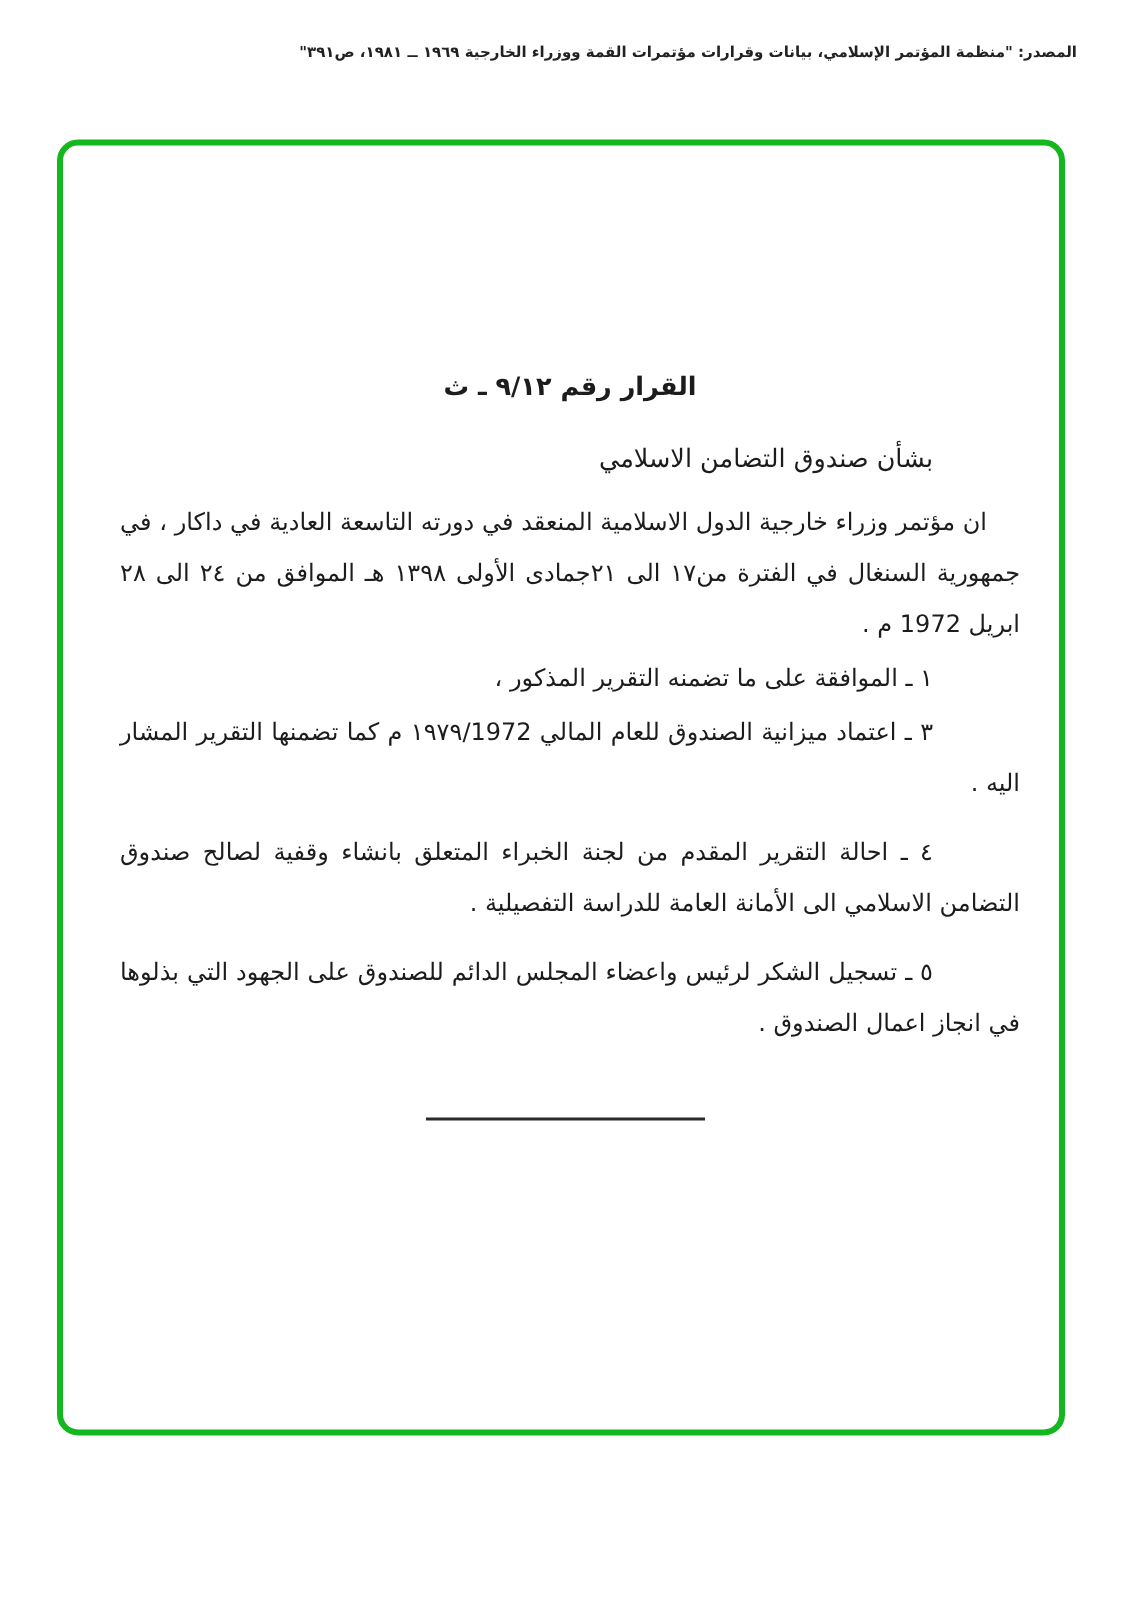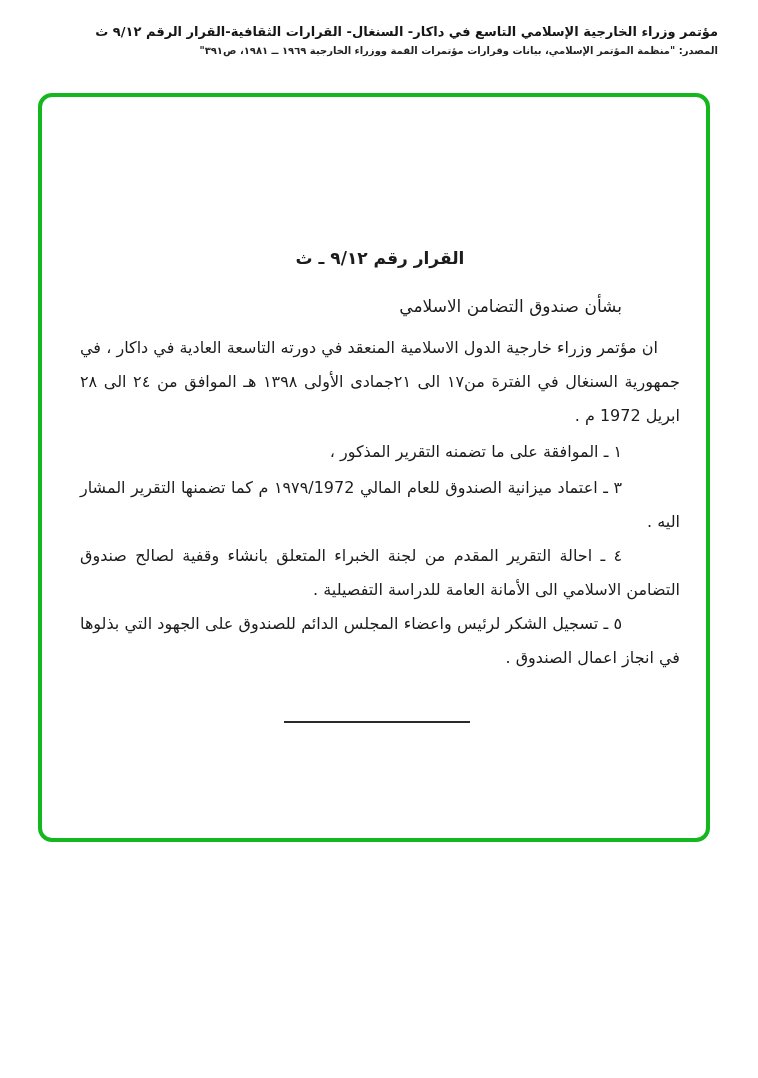--- a/index.html
+++ b/index.html
@@ -35,21 +35,21 @@
     margin-top: 6px;
     color: #222222;
   }
 
   
   .frame {
     position: absolute;
     left: 38px;
     top: 93px;
     width: 672px;
-    height: 749px;
+    height: 864px;
     border: 4px solid #14b71e;
     border-radius: 14px;
     background: #ffffff;
   }
 
   
   .content {
     position: absolute;
     inset: 0;
     direction: rtl;
@@ -74,35 +74,34 @@
   }
 
   .para { text-align: justify; }
   .para.p1 { margin-top: 8px; text-indent: 22px; }
   .para.p2 { margin-top: 0;  text-indent: 22px; }
 
   .decides { margin-top: 6px; }
 
   .item { text-align: justify; text-indent: 58px; }
   .item.gap-s { margin-top: 2px; }
-  .item.gap-m { margin-top: 0; }
+  .item.gap-m { margin-top: 12px; }
 
   .divider {
     width: 186px;
     height: 0;
     border-top: 2px solid #2a2a2a;
     margin: 46px auto 0;
     transform: translateX(-3px);
   }
 </style>
 </head>
 <body>
 
 <div class="doc-header" dir="rtl" lang="ar">
-  <div class="header-line1">مؤتمر وزراء الخارجية الإسلامي التاسع في داكار- السنغال- القرارات الثقافية-القرار الرقم ٩/١٢ ث</div>
   <div class="header-line2">المصدر: "منظمة المؤتمر الإسلامي، بيانات وقرارات مؤتمرات القمة ووزراء الخارجية ١٩٦٩ ــ ١٩٨١، ص٣٩١"</div>
 </div>
 
 <div class="frame" style="border-color: rgb(20, 183, 30);">
   <div class="content" dir="rtl" lang="ar">
     <h1 class="title">القرار رقم ٩/١٢ ـ ث</h1>
     <h2 class="subtitle">بشأن صندوق التضامن الاسلامي</h2>
 
     <p class="para p1">ان مؤتمر وزراء خارجية الدول الاسلامية المنعقد في دورته التاسعة العادية في داكار ، في جمهورية السنغال في الفترة من١٧ الى ٢١جمادى الأولى ١٣٩٨ هـ الموافق من ٢٤ الى ٢٨ ابريل 1972 م .</p>
 

